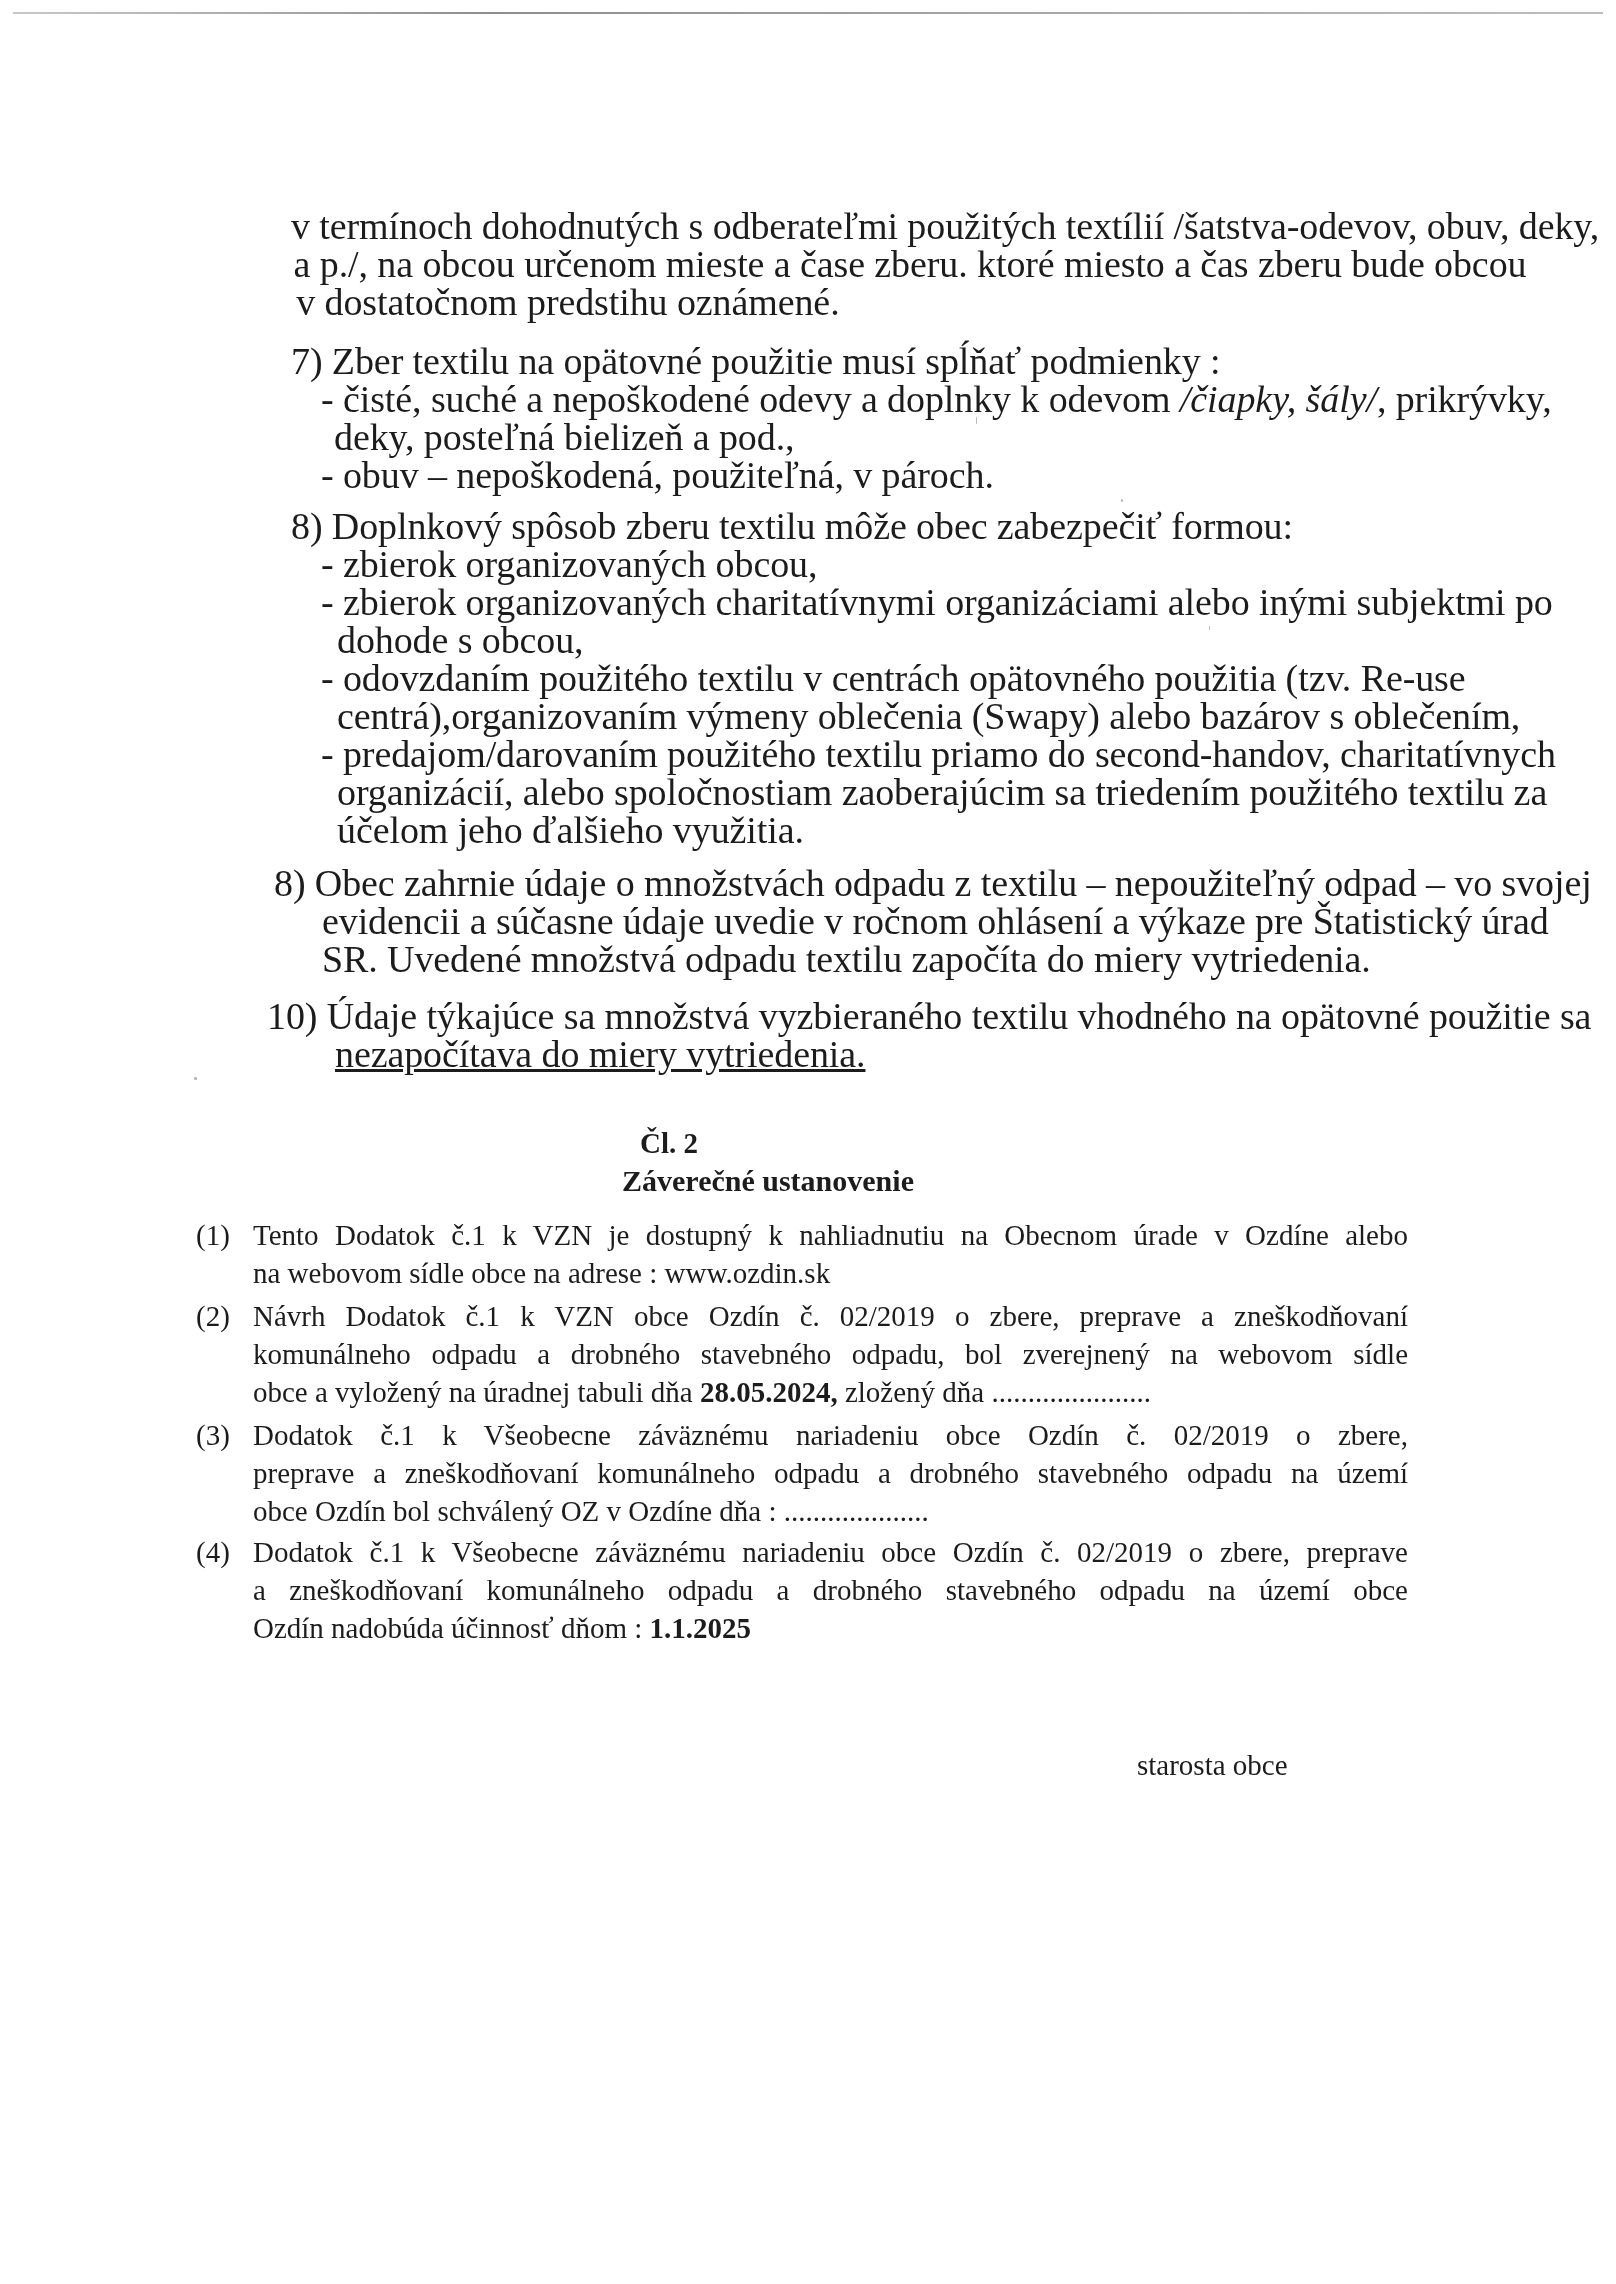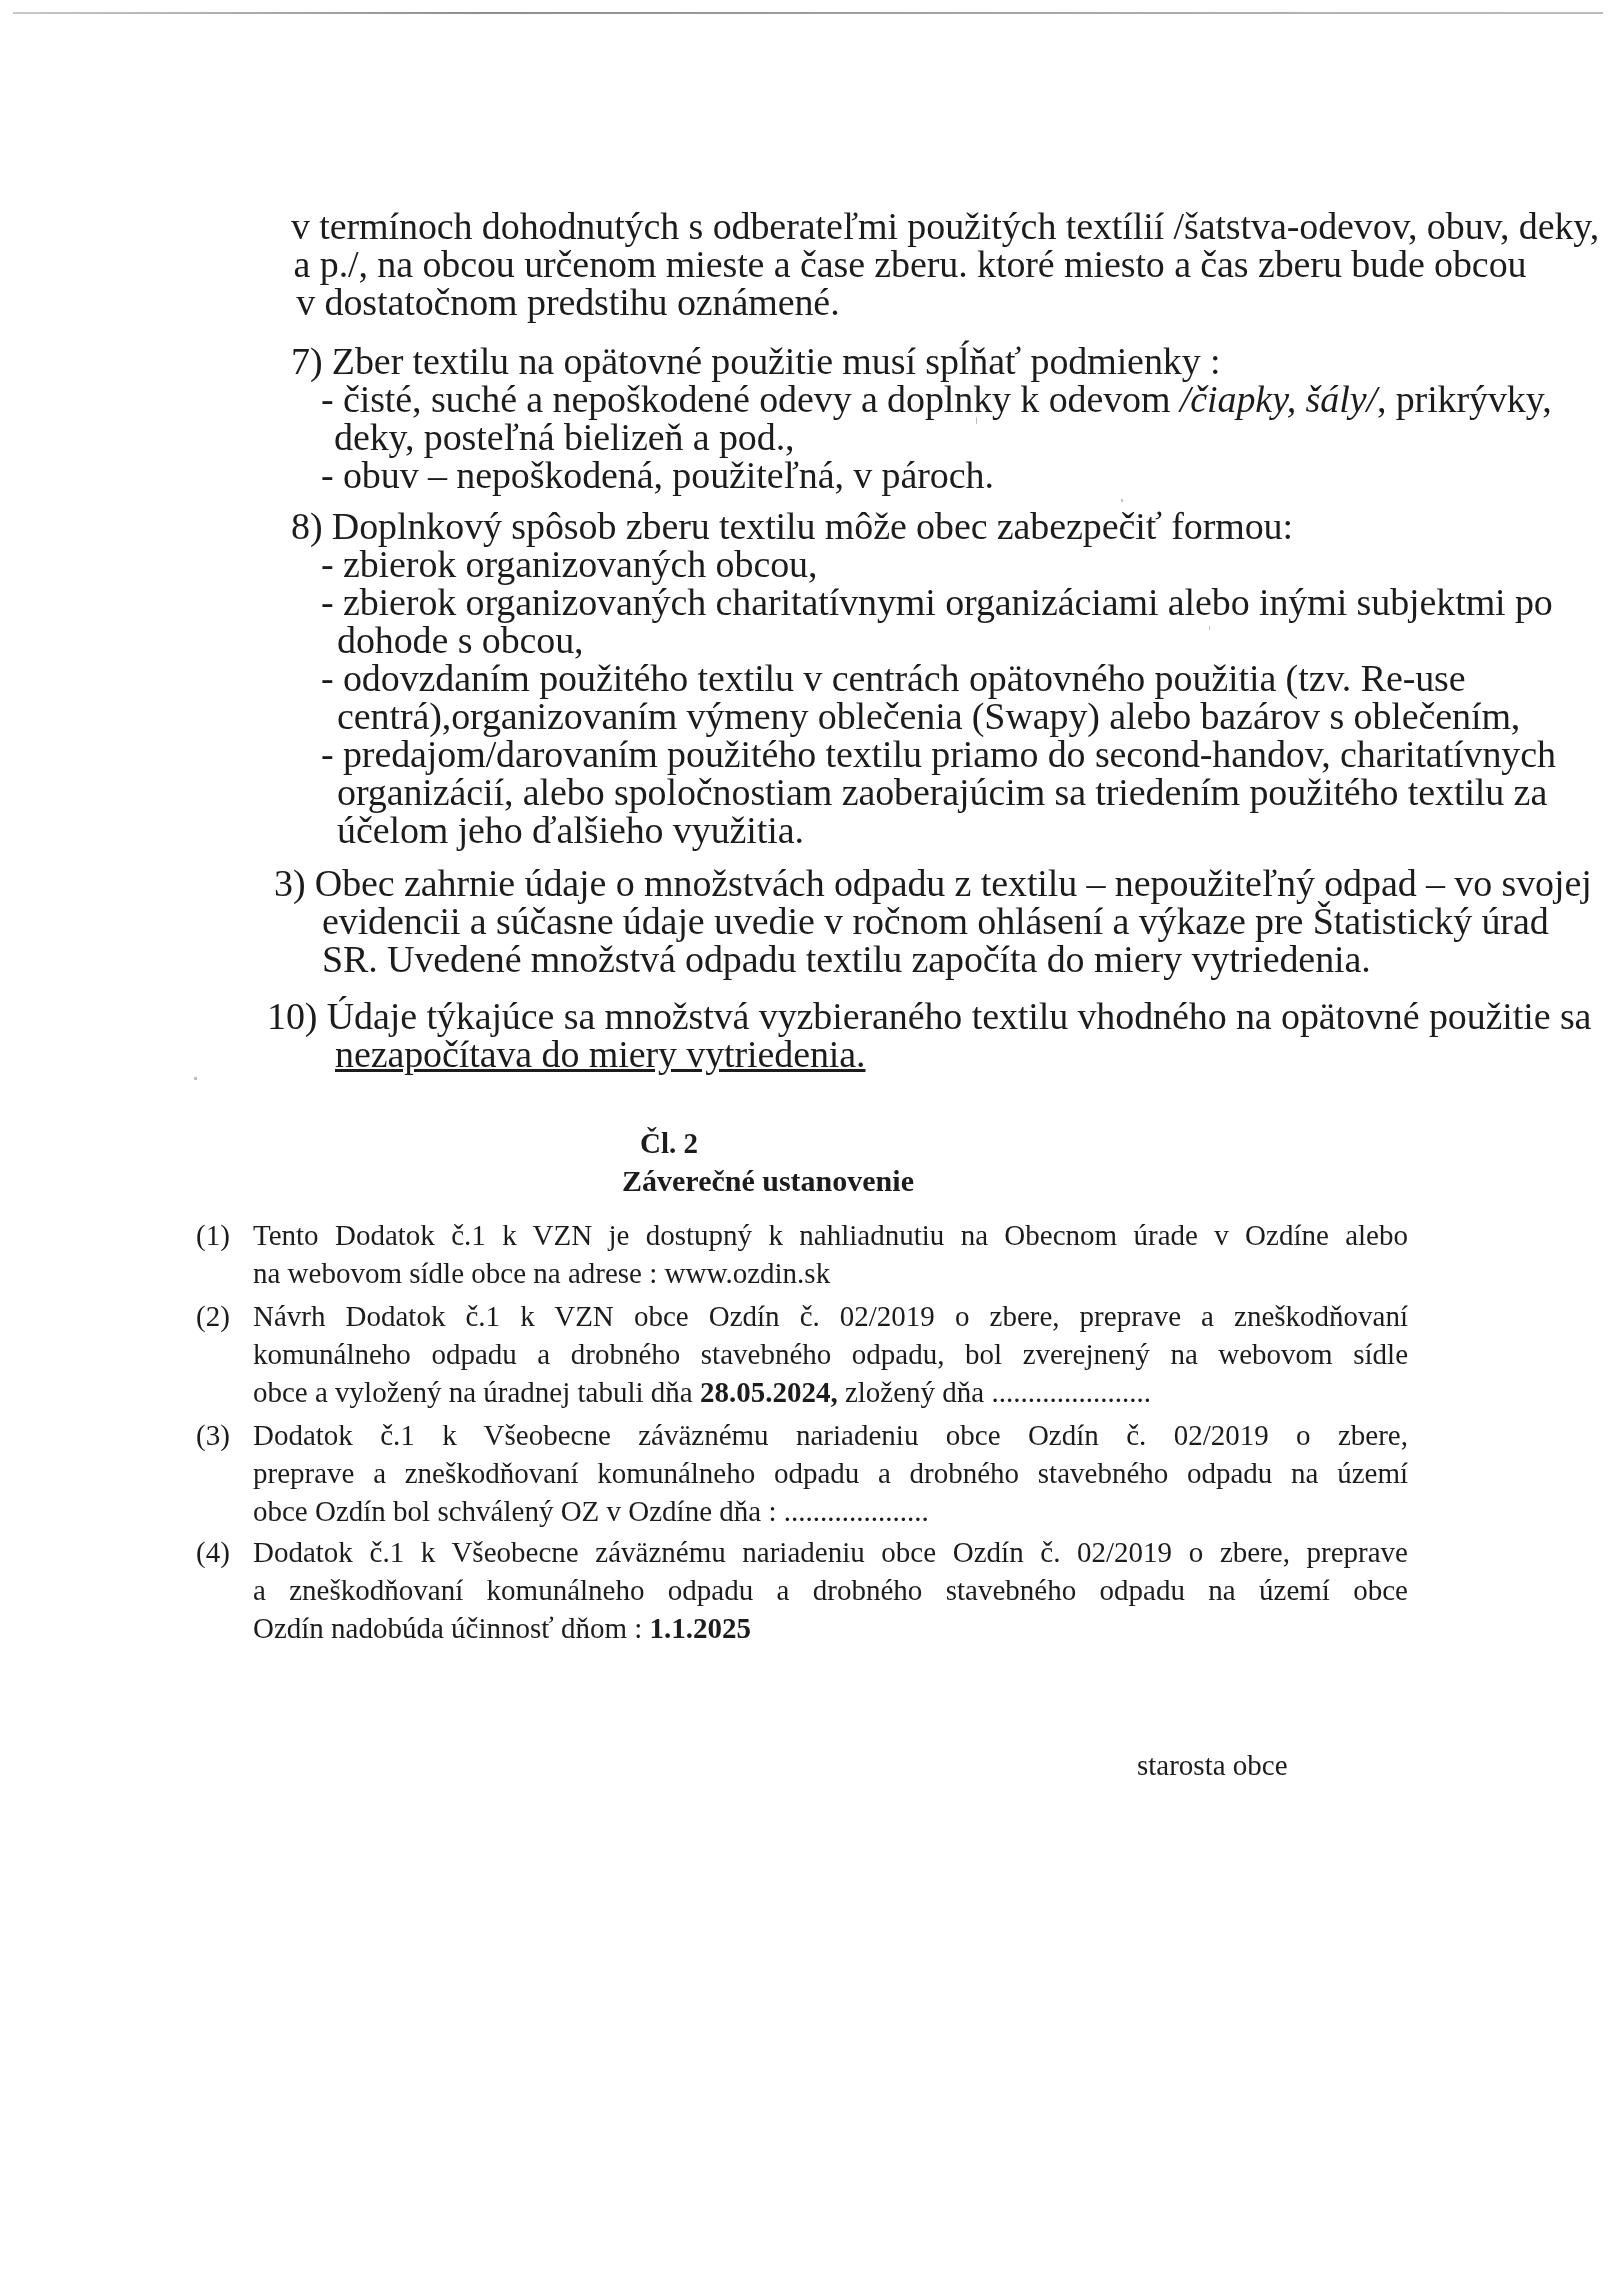--- a/index.html
+++ b/index.html
@@ -120,21 +120,21 @@
     <span class="sub">- zbierok organizovaných charitatívnymi organizáciami alebo inými subjektmi po</span>
     <span class="sub cont">dohode s obcou,</span>
     <span class="sub">- odovzdaním použitého textilu v centrách opätovného použitia (tzv. Re-use</span>
     <span class="sub cont">centrá),organizovaním výmeny oblečenia (Swapy) alebo bazárov s oblečením,</span>
     <span class="sub">-  predajom/darovaním použitého textilu priamo do second-handov, charitatívnych</span>
     <span class="sub cont">organizácií, alebo spoločnostiam zaoberajúcim sa triedením použitého textilu za</span>
     <span class="sub cont">účelom jeho ďalšieho využitia.</span>
   </div>
 
   <div class="block item" id="item9">
-    <span class="head">3)  Obec zahrnie údaje o množstvách odpadu z textilu – nepoužiteľný odpad – vo svojej</span>
+    <span class="head">8)  Obec zahrnie údaje o množstvách odpadu z textilu – nepoužiteľný odpad – vo svojej</span>
     <span class="sub">evidencii a súčasne údaje uvedie v ročnom ohlásení a výkaze pre Štatistický úrad</span>
     <span class="sub">SR. Uvedené množstvá odpadu textilu započíta do miery vytriedenia.</span>
   </div>
 
   <div class="block item" id="item10">
     <span class="head">10) Údaje týkajúce sa množstvá vyzbieraného textilu vhodného na opätovné použitie sa</span>
     <span class="sub">nezapočítava do miery vytriedenia.</span>
   </div>
 
   <div class="article-num">Čl. 2</div>

